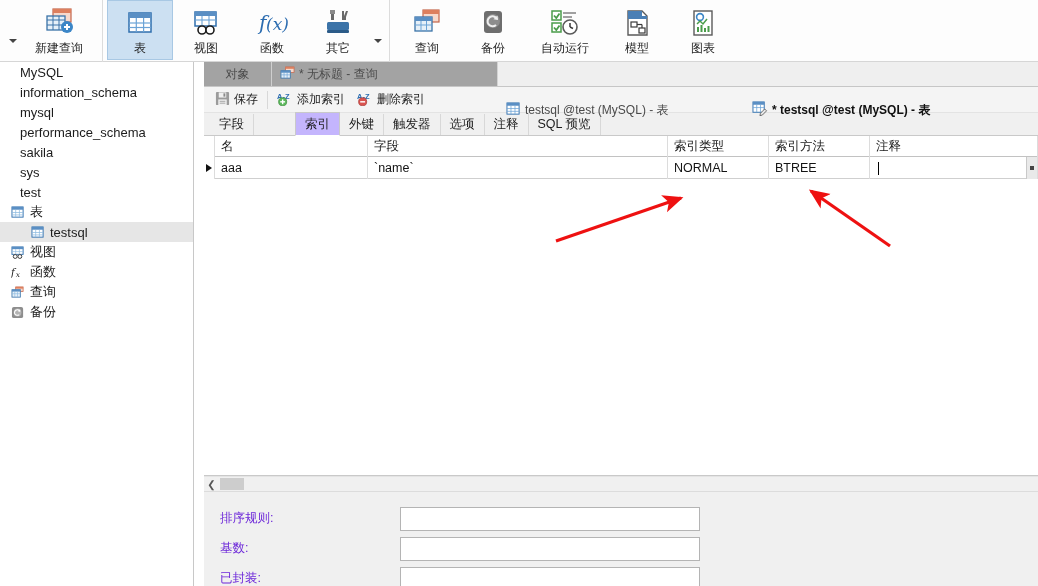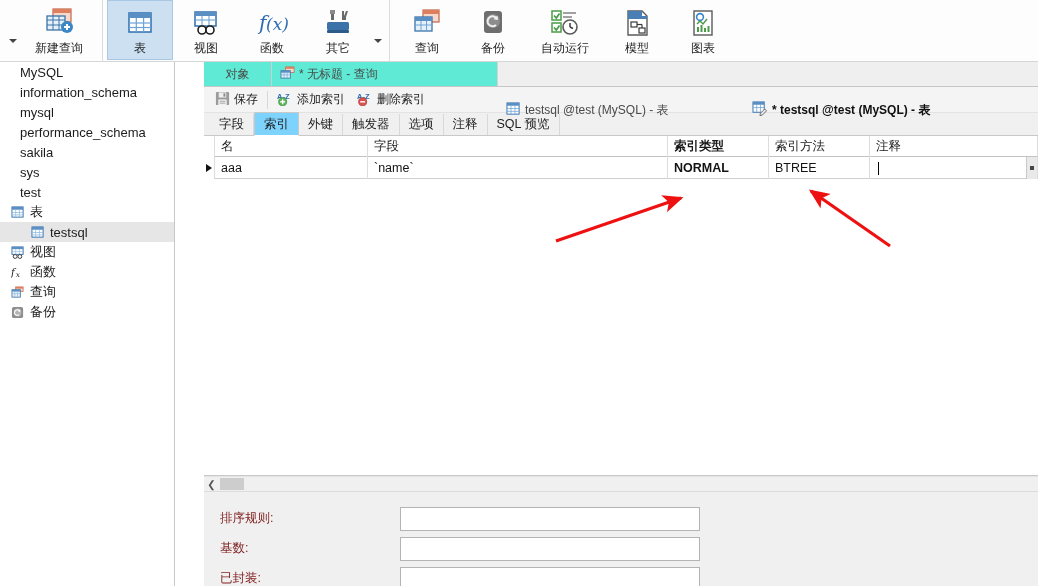--- a/index.html
+++ b/index.html
@@ -44,21 +44,21 @@
     width: 14px; height: 60px; display: flex; align-items: center;
     justify-content: center; padding-top: 22px;
   }
   .caret-dn {
     width: 0; height: 0; border-left: 4px solid transparent;
     border-right: 4px solid transparent; border-top: 4px solid #444;
   }
 
   
   .sidebar {
-    position: absolute; left: 0; top: 62px; width: 175px; height: 524px;
+    position: absolute; left: 0; top: 62px; width: 194px; height: 524px;
     background: #ffffff; border-right: 1px solid #c8c8c8;
     overflow: hidden;
   }
   .tree-row {
     height: 20px; display: flex; align-items: center;
     padding-left: 4px; font-size: 13px; color: #1c1c1c;
     white-space: nowrap;
   }
   .tree-row.sel { background: #e6e6e6; }
   .tree-ico { width: 16px; height: 16px; margin-right: 4px; flex: 0 0 16px;
@@ -76,21 +76,21 @@
 
   
   .tabstrip {
     position: relative; height: 25px; width: 834px;
     background: #efefef; border-bottom: 1px solid #c6c6c6;
     display: flex; align-items: stretch;
   }
   .tab {
     display: flex; align-items: center; padding: 0 8px;
     font-size: 12px; color: #4a4a4a; border-right: 1px solid #d3d3d3;
-    background: #5eead4; white-space: nowrap; gap: 4px;
+    background: #a3a3a3; white-space: nowrap; gap: 4px;
   }
   .tab.obj { width: 68px; justify-content: center; border-right: 1px solid #cfcfcf;}
   .tab.mid { width: 226px; }
   .tab.t3  { width: 246px; margin-top: 48px; }
   .tab.active { background: #e4eef8; color: #101010; font-weight: bold; }
   .tab-spacer { flex: 1; background: #efefef; }
 
   
   .acttoolbar {
     height: 26px; width: 834px; background: #f4f4f4;
@@ -108,22 +108,22 @@
     height: 23px; width: 834px; background: #f0f0f0;
     display: flex; align-items: flex-end; padding-left: 6px;
     border-bottom: 1px solid #c9c9c9;
   }
   .subtab {
     height: 21px; padding: 0 9px; font-size: 12.5px; color: #1c1c1c;
     display: flex; align-items: center; white-space: nowrap;
     border-right: 1px solid #d8d8d8;
   }
   .subtab.active {
-    background: #7dd3fc; border: 1px solid #c9c9c9; border-bottom: 1px solid #ffffff;
-    height: 24px; margin-bottom: -1px; position: relative; z-index: 2;
+    background: #c4b5fd; border: 1px solid #c9c9c9; border-bottom: 1px solid #ffffff;
+    height: 24px; margin-bottom: -1px; position: relative; z-index: 2; margin-left: 41px;
   }
 
   
   .gridwrap {
     position: relative; width: 834px; height: 340px;
     background: #ffffff; border-bottom: 1px solid #c9c9c9;
   }
   .grid-head {
     display: flex; height: 21px; background: #ffffff;
     border-bottom: 1px solid #c2c2c2;
@@ -152,21 +152,21 @@
   .tri-r {
     width: 0; height: 0; border-top: 4px solid transparent;
     border-bottom: 4px solid transparent; border-left: 6px solid #111;
   }
   .caret-cell {
     display: inline-block; width: 1px; height: 13px; background: #000;
     margin-left: 2px;
   }
   .c-name  { width: 153px; flex: 0 0 153px; }
   .c-field { width: 300px; flex: 0 0 300px; }
-  .c-type  { width: 101px; flex: 0 0 101px; font-weight: bold; }
+  .c-type  { width: 101px; flex: 0 0 101px; }
   .c-meth  { width: 101px; flex: 0 0 101px; }
   .c-cmt   { flex: 1 1 auto; }
 
   
   .hscroll {
     height: 16px; width: 834px; background: #f0f0f0;
     display: flex; align-items: center; border-bottom: 1px solid #dcdcdc;
     border-top: 1px solid #e4e4e4;
   }
   .hs-left {
@@ -175,21 +175,21 @@
   }
   .hs-thumb { width: 24px; height: 12px; background: #cdcdcd; margin-left: 1px; }
 
   
   .propform {
     width: 834px; height: 119px; background: #f0f0f0;
     padding: 14px 0 0 16px;
   }
   .prow { display: flex; align-items: center; height: 25px; margin-bottom: 5px; }
   .plabel {
-    width: 180px; flex: 0 0 180px; font-size: 12.5px; color: #7f1d1d;
+    width: 180px; flex: 0 0 180px; font-size: 12.5px; color: #6d28d9;
   }
   .pinput {
     width: 300px; height: 24px; background: #ffffff;
     border: 1px solid #b4b4b4;
   }
 
   
   .arrows { position: absolute; left: 0; top: 0; width: 1038px; height: 586px;
             pointer-events: none; }
   .gridscroll-right {

